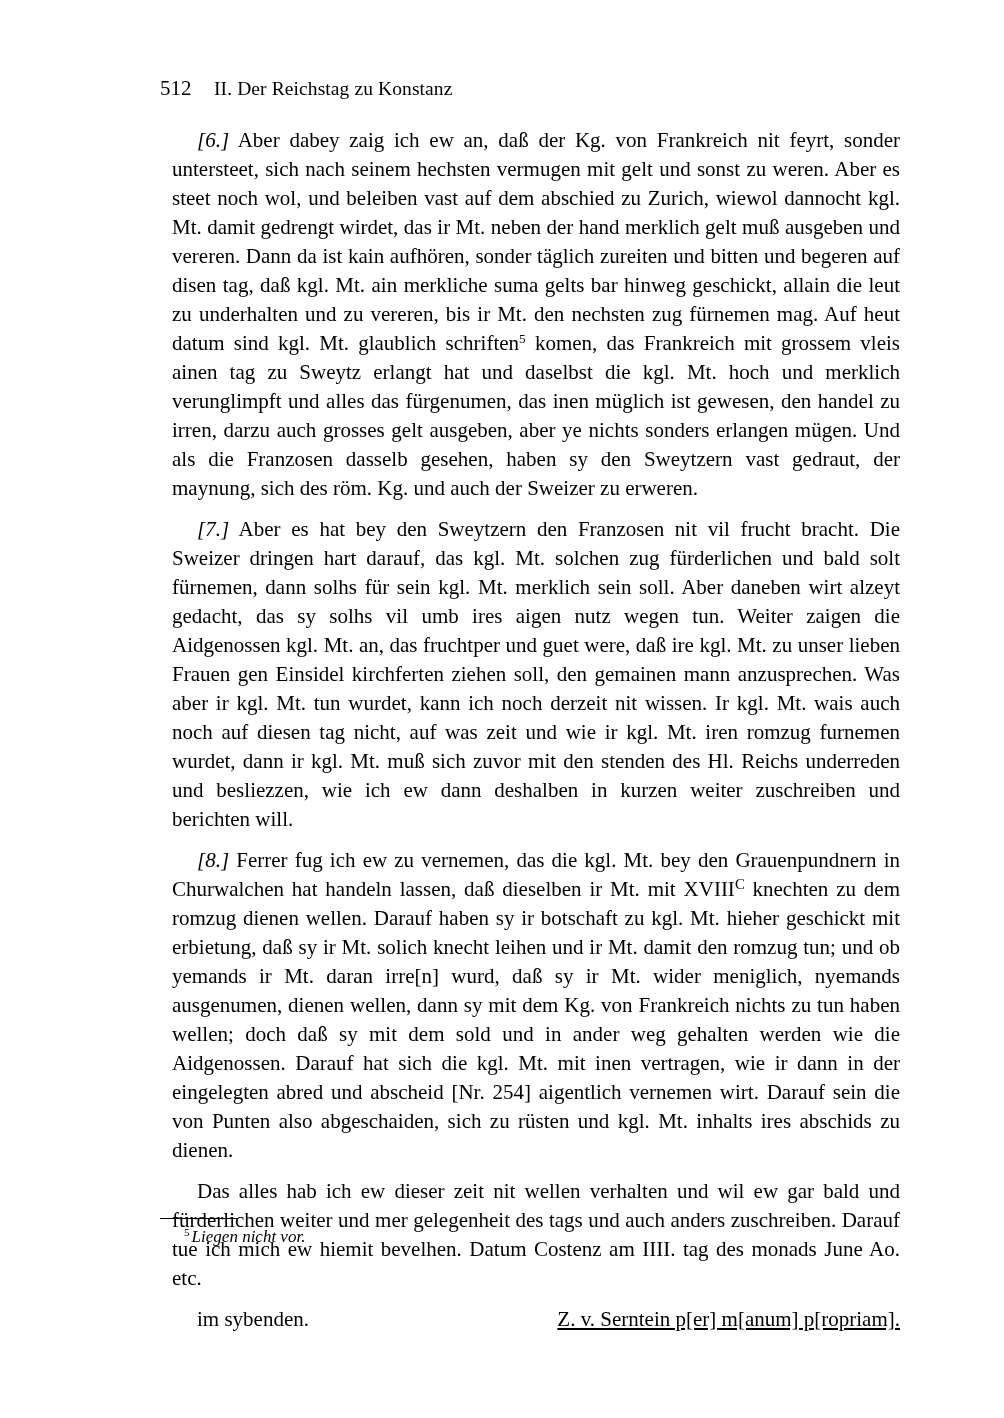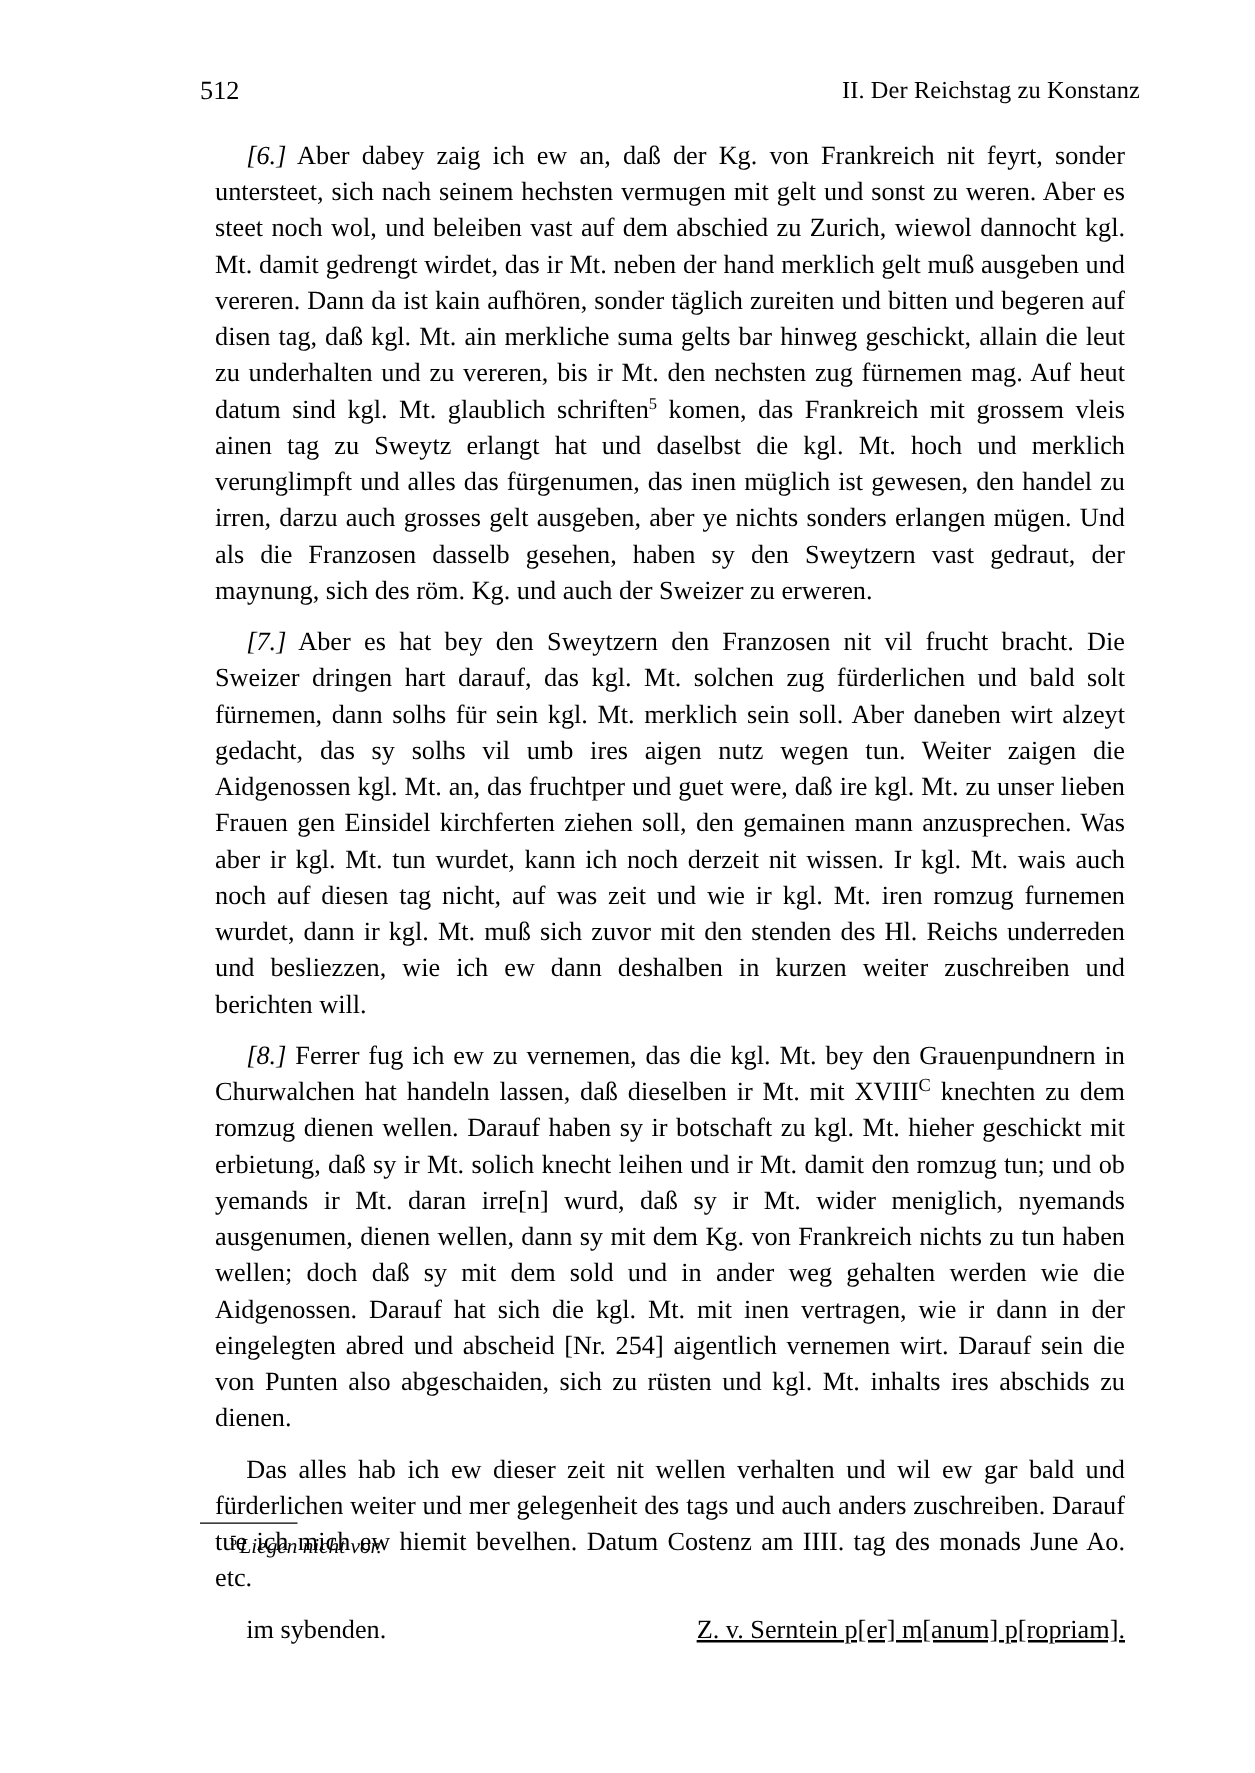--- a/index.html
+++ b/index.html
@@ -24,36 +24,36 @@
   .content {
     position: absolute;
     left: 160px;
     top: 0;
     width: 752px;
   }
   
   .runhead {
     position: relative;
     height: 34px;
-    margin-top: 60px;
+    margin-top: 76px;
     font-size: 19.5px;
     line-height: 24px;
   }
   .runhead-folio {
     position: absolute;
     left: 0;
     top: 0;
     font-size: 21px;
   }
   .runhead-title {
     position: absolute;
     left: 0;
     right: 0;
     top: 1px;
-    text-align: right;
+    text-align: left;
     padding-left: 54px;
     letter-spacing: 0.1px;
   }
   
   .body-text {
     margin-top: 16px;
     font-size: 21px;
     line-height: 29px;
     text-align: justify;
     text-justify: inter-word;

